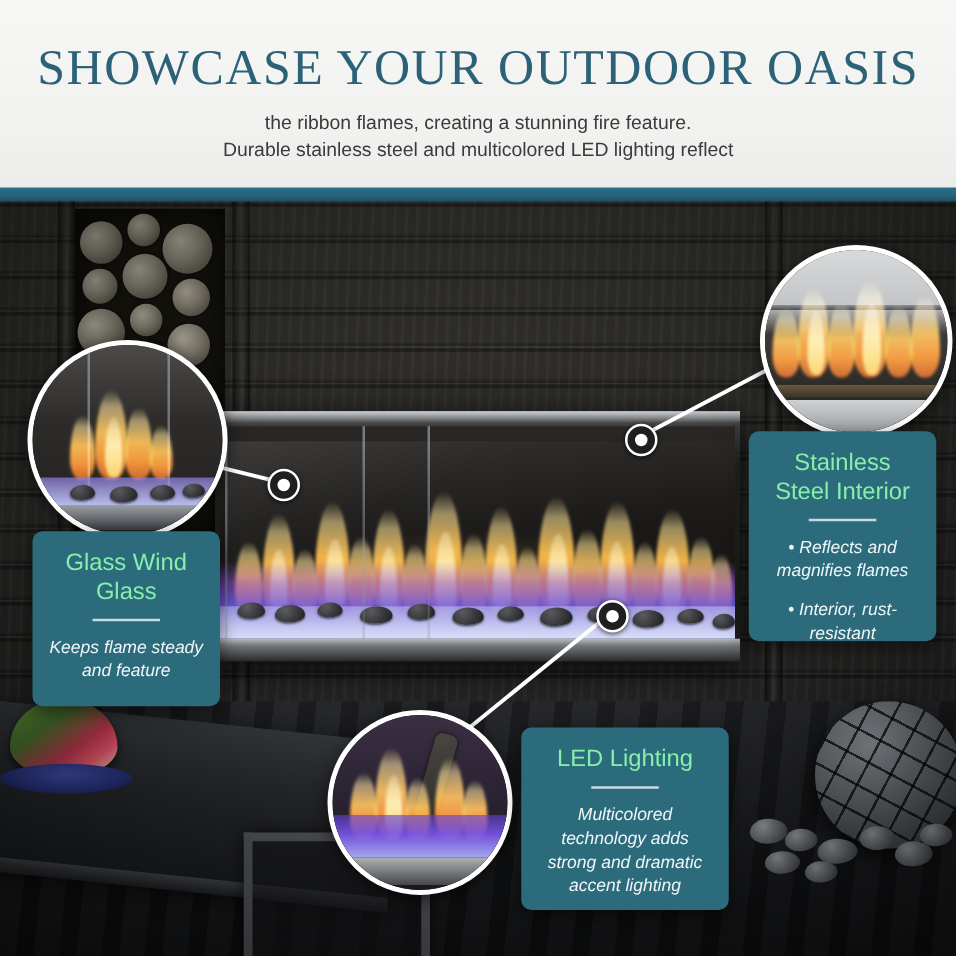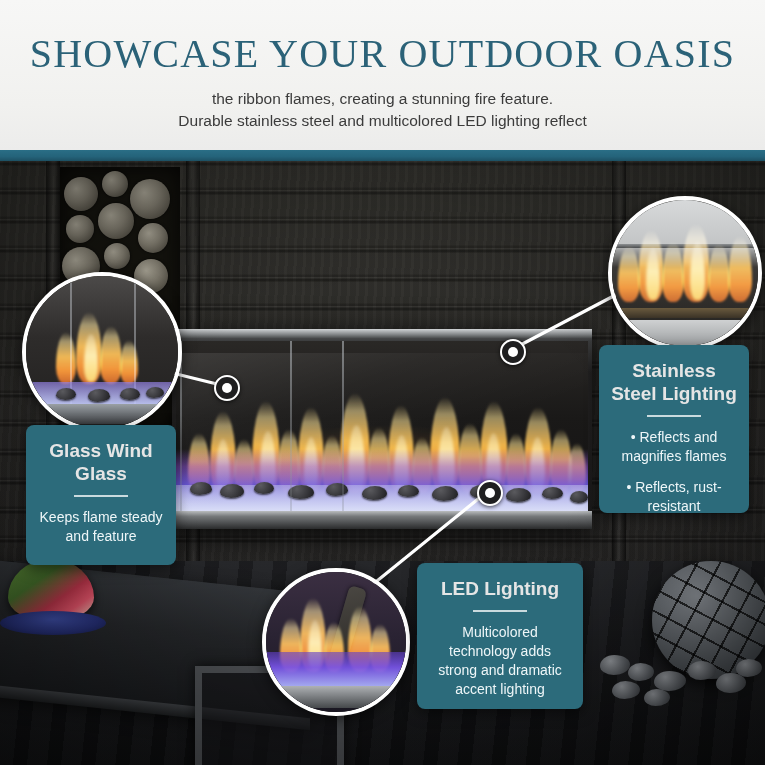--- a/index.html
+++ b/index.html
@@ -150,23 +150,23 @@
   .dot{position:absolute;width:22px;height:22px;border-radius:50%;
     border:2.5px solid #ffffff;background:#1f1f20;
     box-shadow:0 1px 4px rgba(0,0,0,.7);}
   .dot::after{content:"";position:absolute;left:50%;top:50%;width:10px;height:10px;
     margin:-5px 0 0 -5px;border-radius:50%;background:#ffffff;}
 
   
   .box{position:absolute;background:#2c6b7b;border-radius:8px;
     box-shadow:0 4px 14px rgba(0,0,0,.5);color:#ffffff;text-align:center;
     padding:14px 12px 16px;box-sizing:border-box;}
-  .box h3{margin:0;font-size:19px;line-height:23px;font-weight:bold;color:#e5e5e5;}
+  .box h3{margin:0;font-size:19px;line-height:23px;font-weight:normal;color:#86efac;}
   .rule{width:54px;height:2px;background:rgba(255,255,255,.75);margin:10px auto 11px;}
-  .box p{margin:0;font-size:14px;line-height:19px;color:#eef6f8;}
+  .box p{margin:0;font-size:14px;line-height:19px;color:#eef6f8;font-style:italic;}
   .box p + p{margin-top:12px;}
 </style>
 </head>
 <body>
 
 <div class="page">
 
   <div class="header">
     <div class="title">SHOWCASE YOUR OUTDOOR OASIS</div>
     <div class="subtitle">
@@ -348,28 +348,28 @@
       <span>Glass Wind</span><br>
       <span>Glass</span>
     </h3>
     <div class="rule"></div>
     <p>Keeps flame steady and feature</p>
   </div>
 
   <div class="box" style="left:599px;top:345px;width:150px;height:168px">
     <h3>
       <span>Stainless</span><br>
-      <span>Steel Lighting</span>
+      <span>Steel Interior</span>
     </h3>
     <div class="rule"></div>
     <p>• Reflects and magnifies flames</p>
-    <p>• Reflects, rust-resistant</p>
-  </div>
-
-  <div class="box" style="left:417px;top:563px;width:166px;height:146px">
+    <p>• Interior, rust-resistant</p>
+  </div>
+
+  <div class="box" style="left:417px;top:582px;width:166px;height:146px">
     <h3>
       <span>LED Lighting</span>
     </h3>
     <div class="rule"></div>
     <p>Multicolored technology adds strong and dramatic accent lighting</p>
   </div>
 
 </div>
 
 </body></html>

